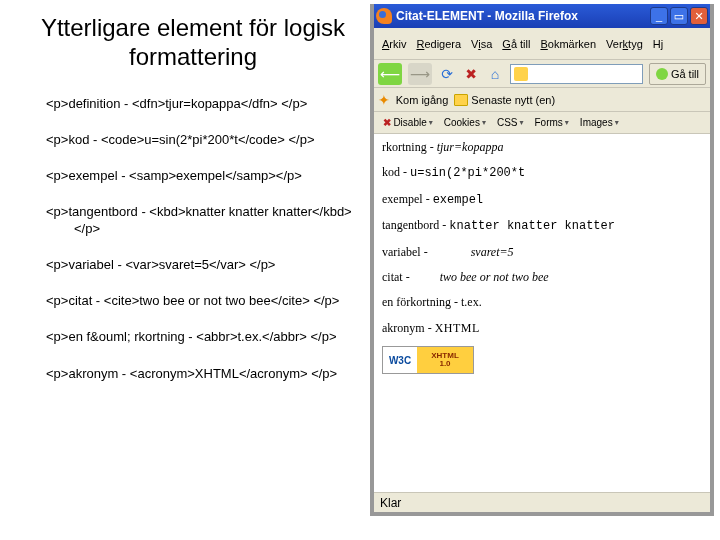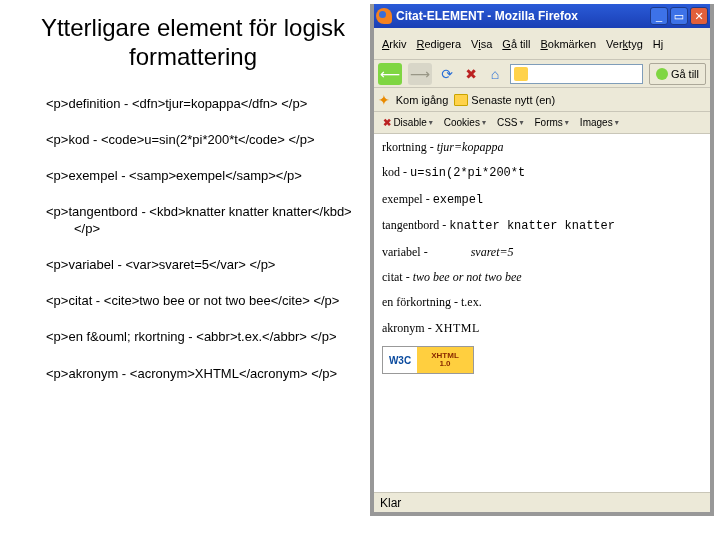--- a/index.html
+++ b/index.html
@@ -136,21 +136,21 @@
     flex:1; background:#fff; padding:6px 8px;
     font-size:12px; font-family: "Times New Roman", serif;
     overflow:hidden;
   }
   .content p { margin-bottom: 11px; line-height:1.2; }
   .content dfn { font-style: italic; text-align: center; }
   .content code { font-family: "Courier New", monospace; font-size:12px; }
   .content samp { font-family: "Courier New", monospace; font-size:12px; }
   .content kbd  { font-family: "Courier New", monospace; font-size:12px; }
   .content var  { font-style: italic; margin-left: 40px; }
-  .content cite { font-style: italic; }
+  .content cite { font-style: italic; margin-left: 27px; }
   .content .acro { font-variant: small-caps; letter-spacing: .5px; }
   .w3c {
     width:92px;height:28px;border:1px solid #999;background:#fff;
     display:flex;align-items:center;
   }
   .w3c .l{width:34px;height:100%;background:#fff;display:flex;align-items:center;justify-content:center;font-size:10px;font-weight:bold;color:#0a4a9e;font-family:Arial;}
   .w3c .r{flex:1;height:100%;background:#ffcf3f;display:flex;flex-direction:column;align-items:center;justify-content:center;font-size:8px;font-family:Arial;color:#8a2b00;font-weight:bold;line-height:1;}
   .statusbar{
     height:20px;background:#ece9d8;border-top:1px solid #c9c6b8;
     display:flex;align-items:center;padding:0 6px;font-size:12px;

